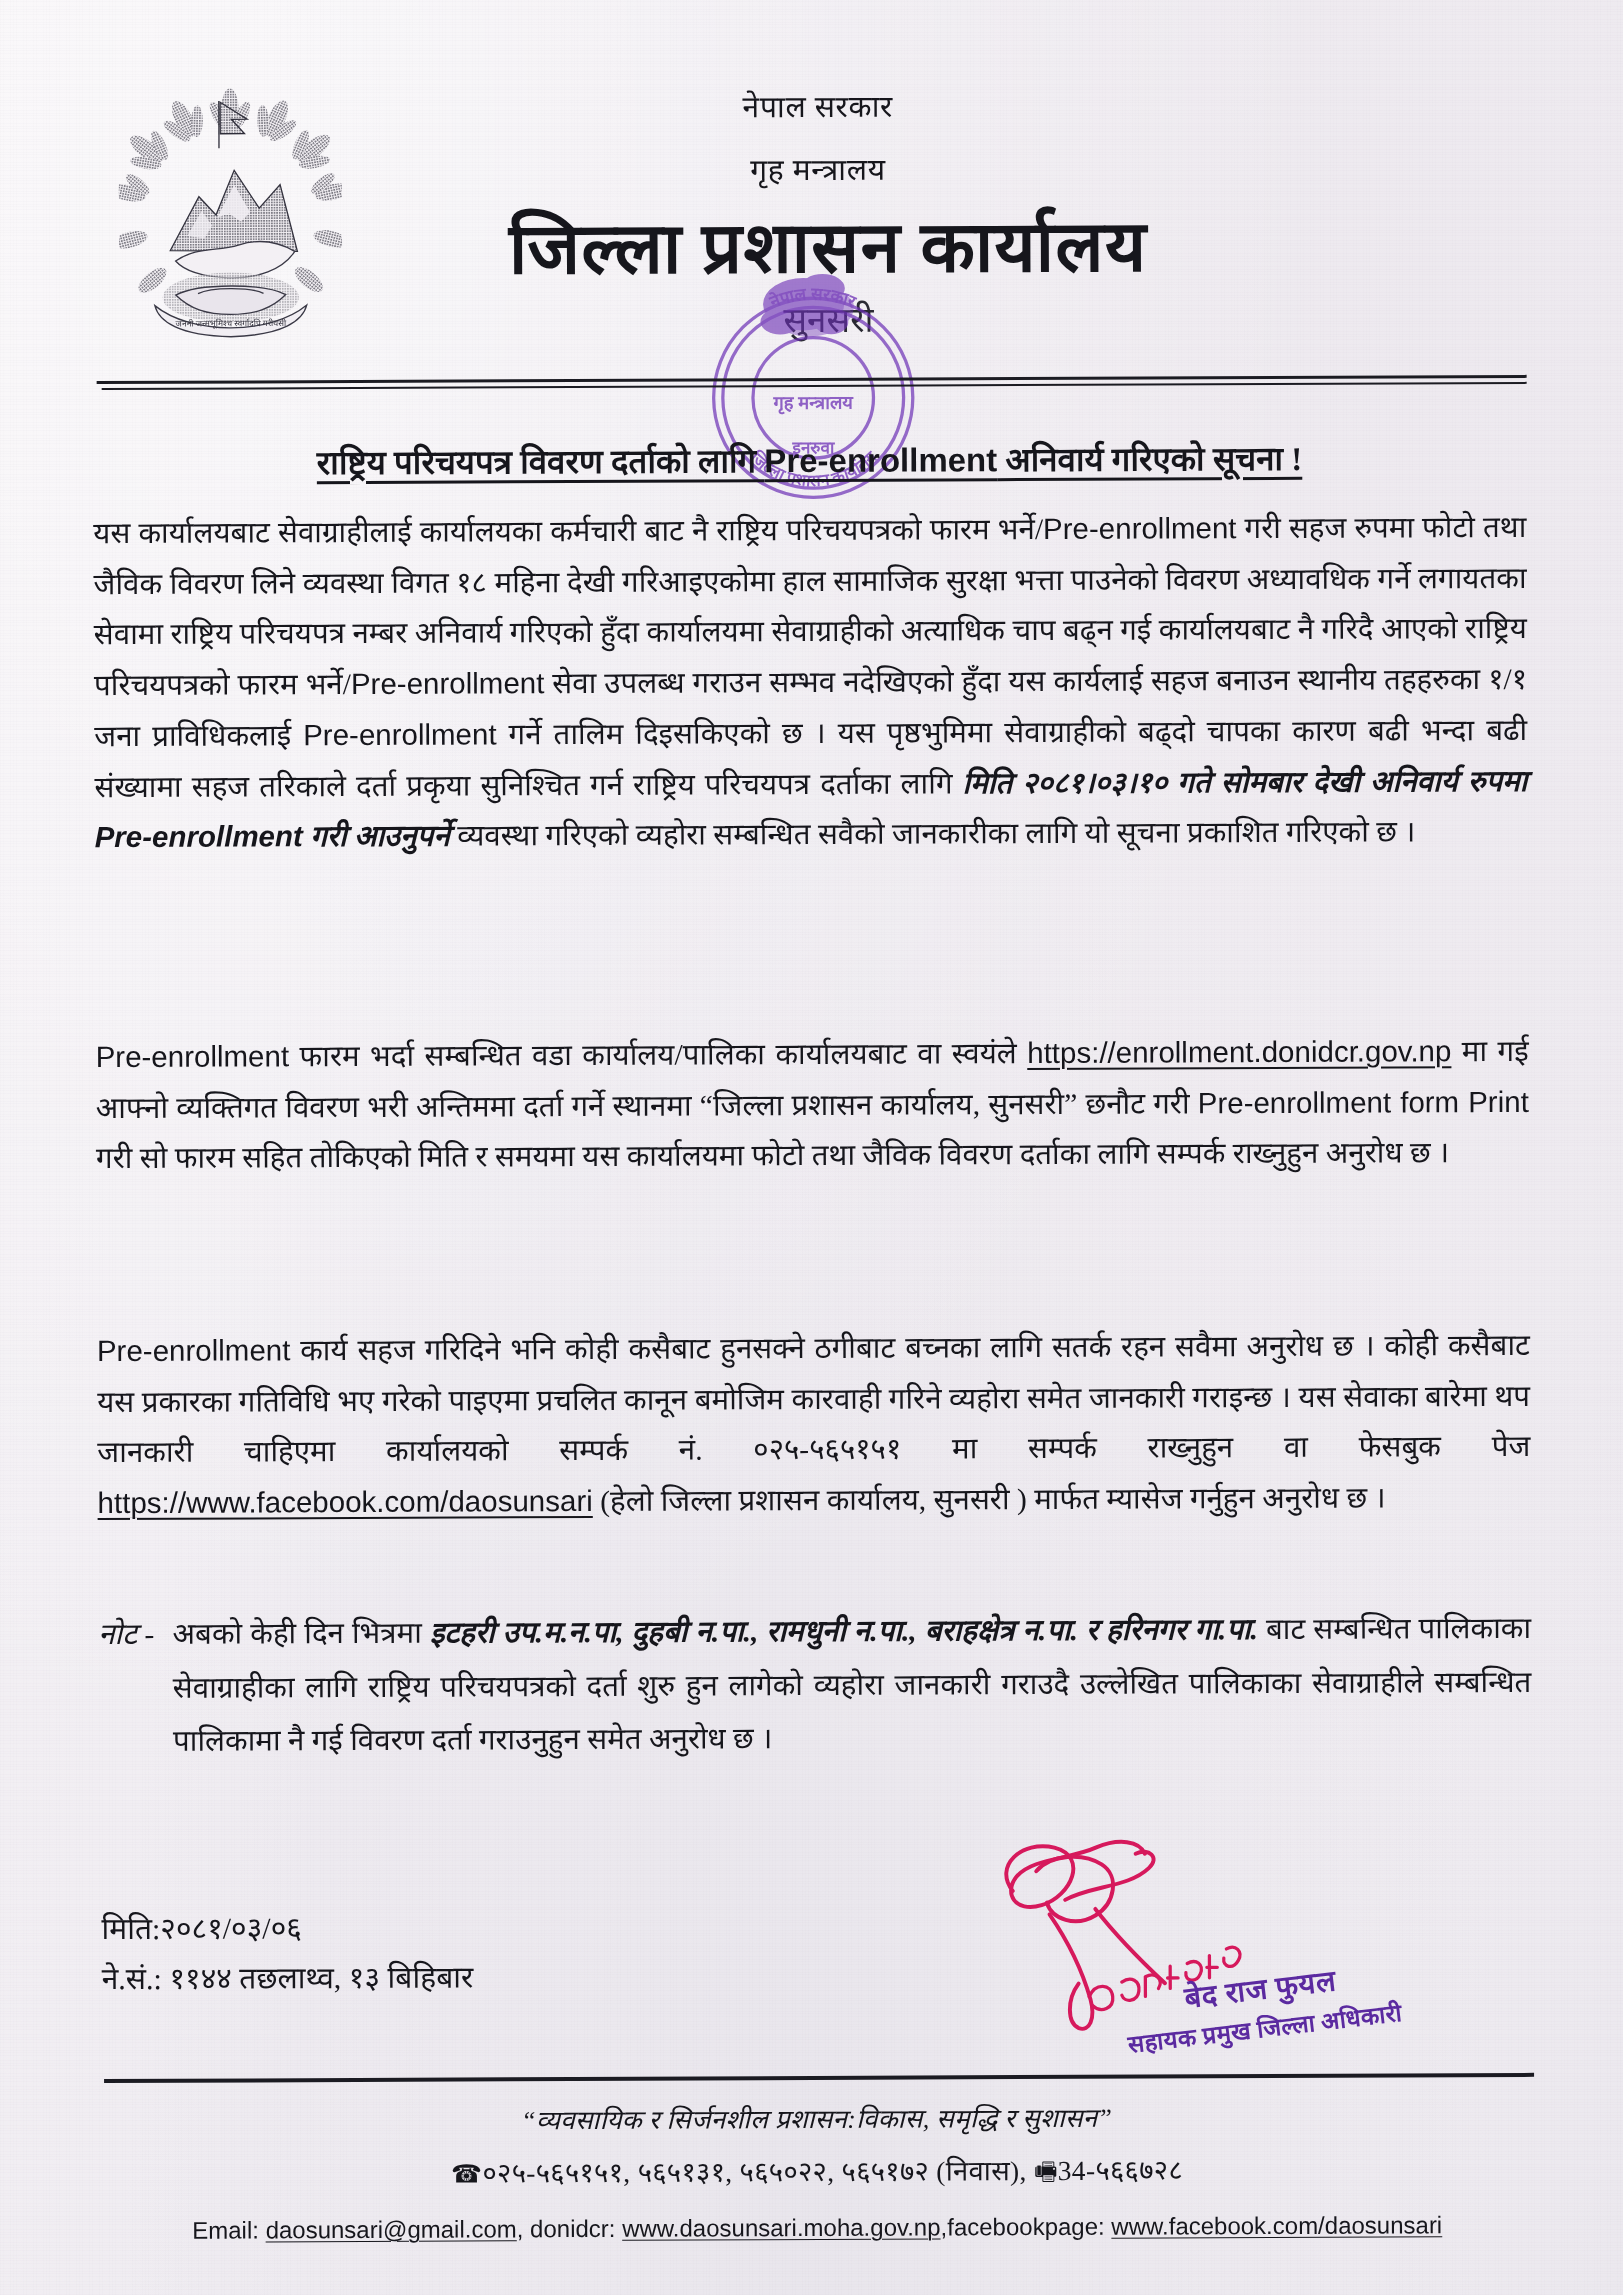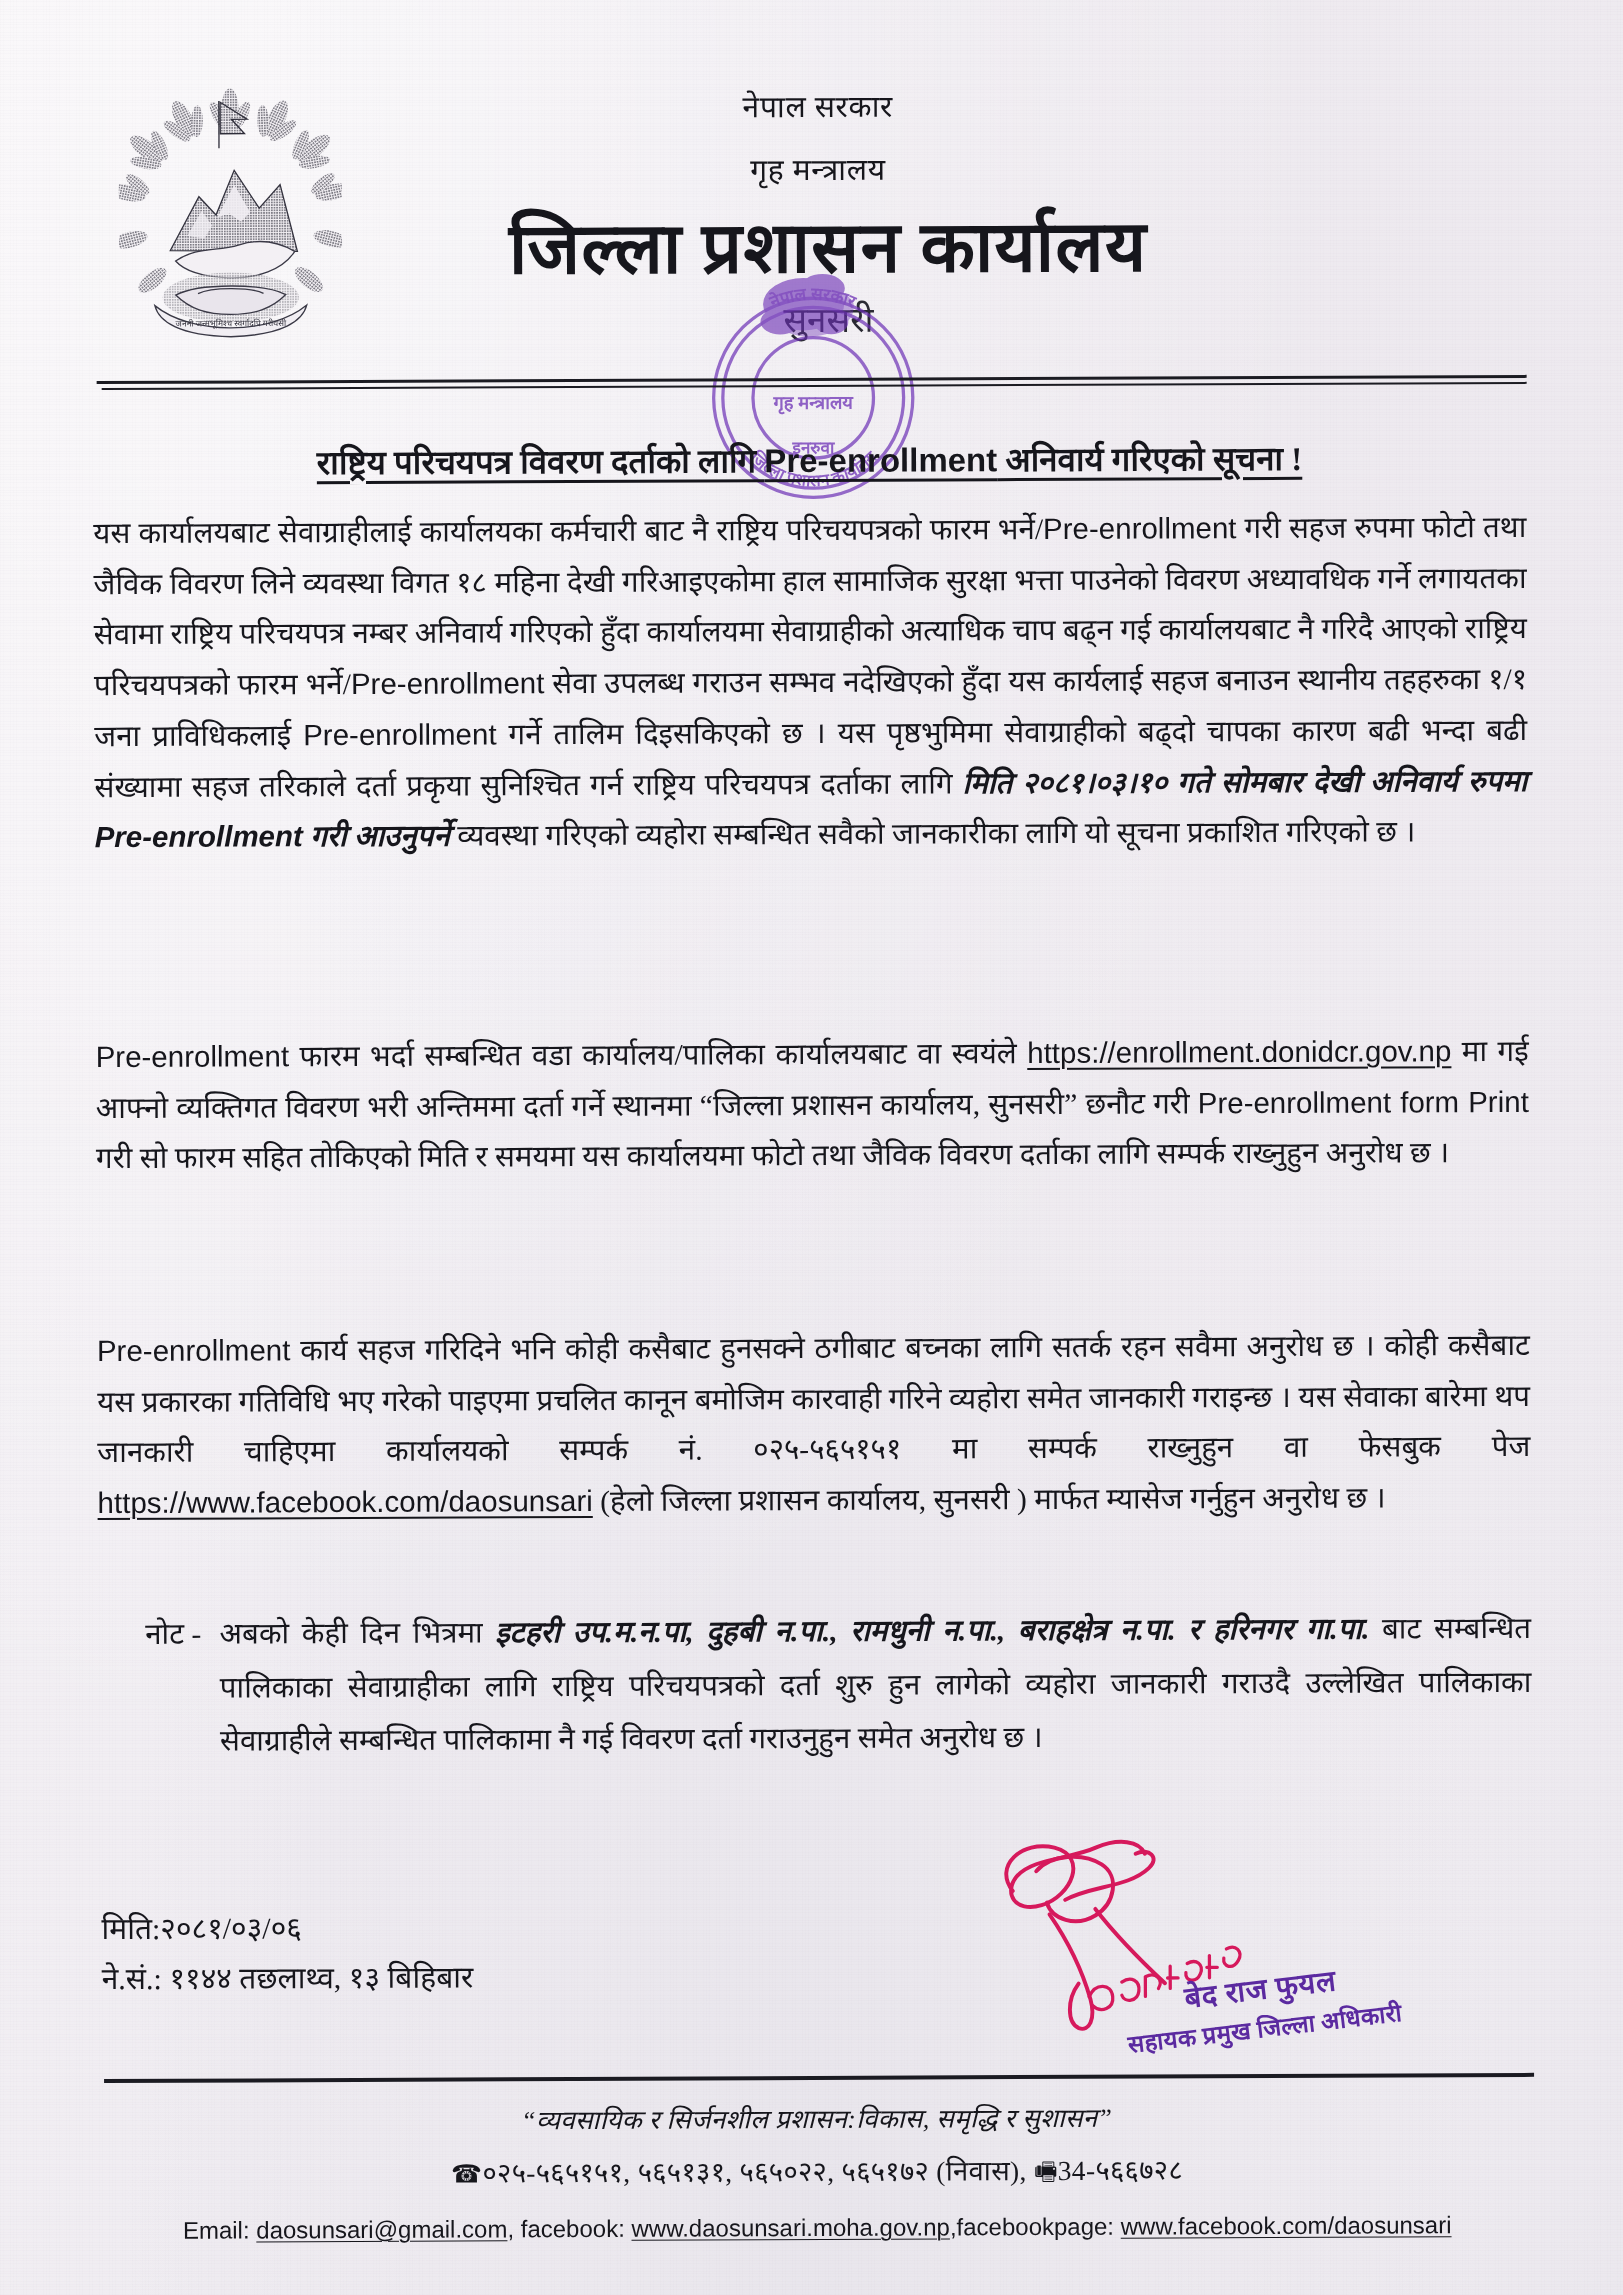--- a/index.html
+++ b/index.html
@@ -172,21 +172,21 @@
   
   .note-wrap {
     position: absolute;
     left: 95px;
     top: 1605px;
     width: 1433px;
     font-size: 29.5px;
     line-height: 1.82;
   }
   .note-row { display: flex; align-items: flex-start; gap: 18.3px; }
-  .note-label { white-space: nowrap; font-weight: 500; margin-left: 47px; }
+  .note-label { font-style: italic; white-space: nowrap; font-weight: 500; }
   .note-body { flex: 1; text-align: justify; }
   .note-body .muni { font-style: italic; font-weight: 600; }
 
   
   .doc-meta {
     position: absolute;
     left: 97px;
     top: 1901px;
     font-size: 30px;
     line-height: 1.65;
@@ -467,19 +467,19 @@
     </div>
 
     <div class="rule-bottom"></div>
     <div class="footer">
       <div class="footer-motto">“व्यवसायिक र सिर्जनशील प्रशासन:विकास, समृद्धि र सुशासन”</div>
       <div class="footer-phones">
         <span class="glyph-phone">☎</span><span>०२५-५६५१५१, ५६५१३१, ५६५०२२, ५६५१७२ (निवास),</span>
         <span class="glyph-fax">🖷</span><span>34-५६६७२८</span>
       </div>
       <div class="footer-web">
-        <span>Email: </span><span class="link">daosunsari@gmail.com</span><span>, facebook: </span><span class="link">www.daosunsari.moha.gov.np</span><span>,facebookpage: </span><span class="link">www.facebook.com/daosunsari</span>
+        <span>Email: </span><span class="link">daosunsari@gmail.com</span><span>, donidcr: </span><span class="link">www.daosunsari.moha.gov.np</span><span>,facebookpage: </span><span class="link">www.facebook.com/daosunsari</span>
       </div>
     </div>
 
   </div>
 </div>
 
 
 </body></html>

